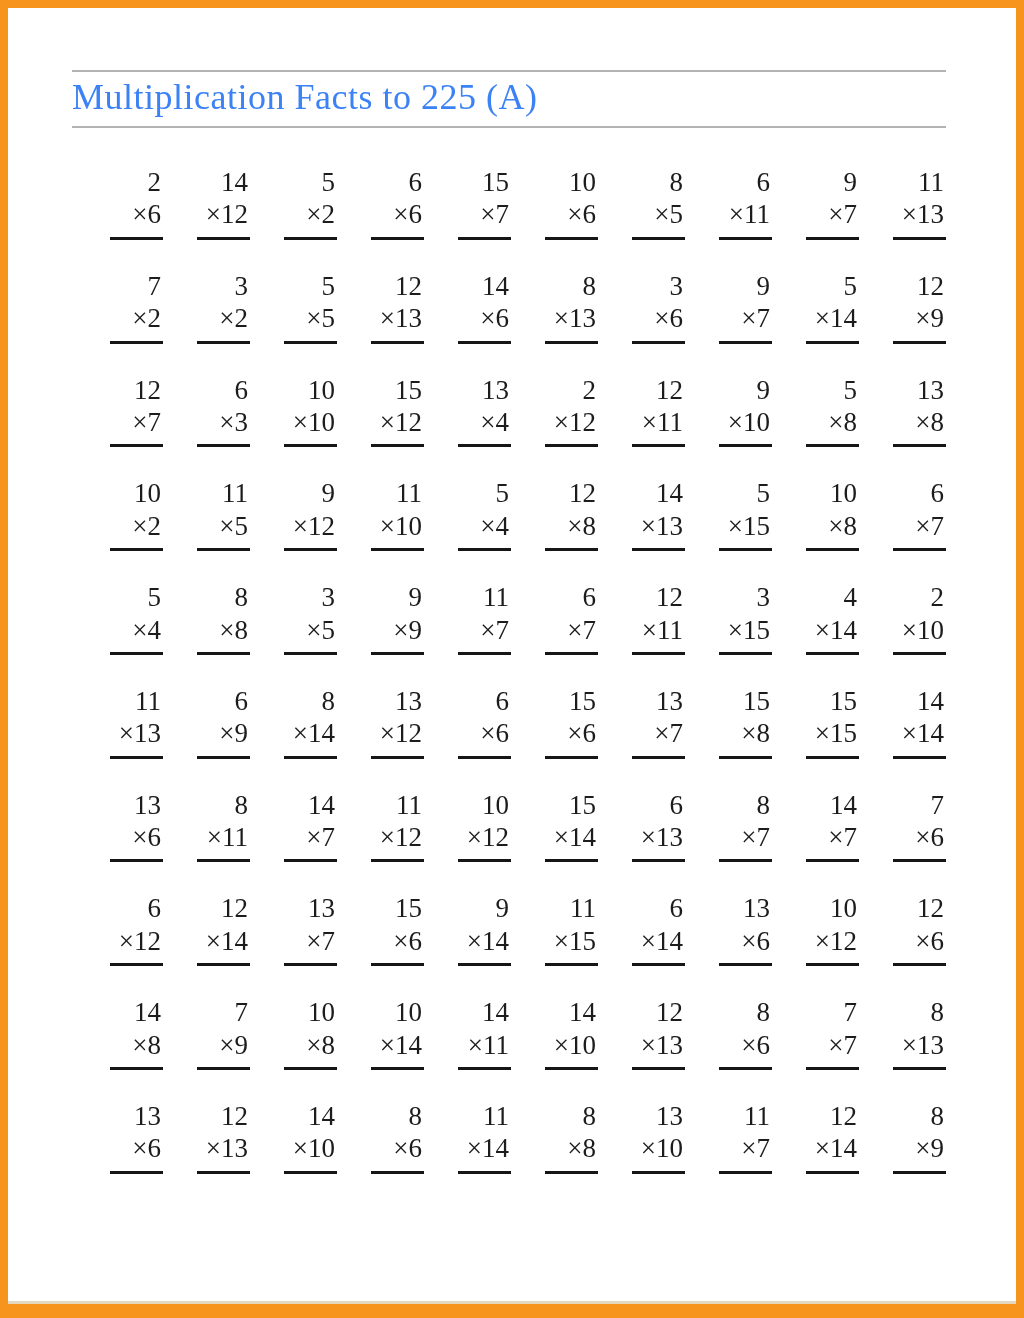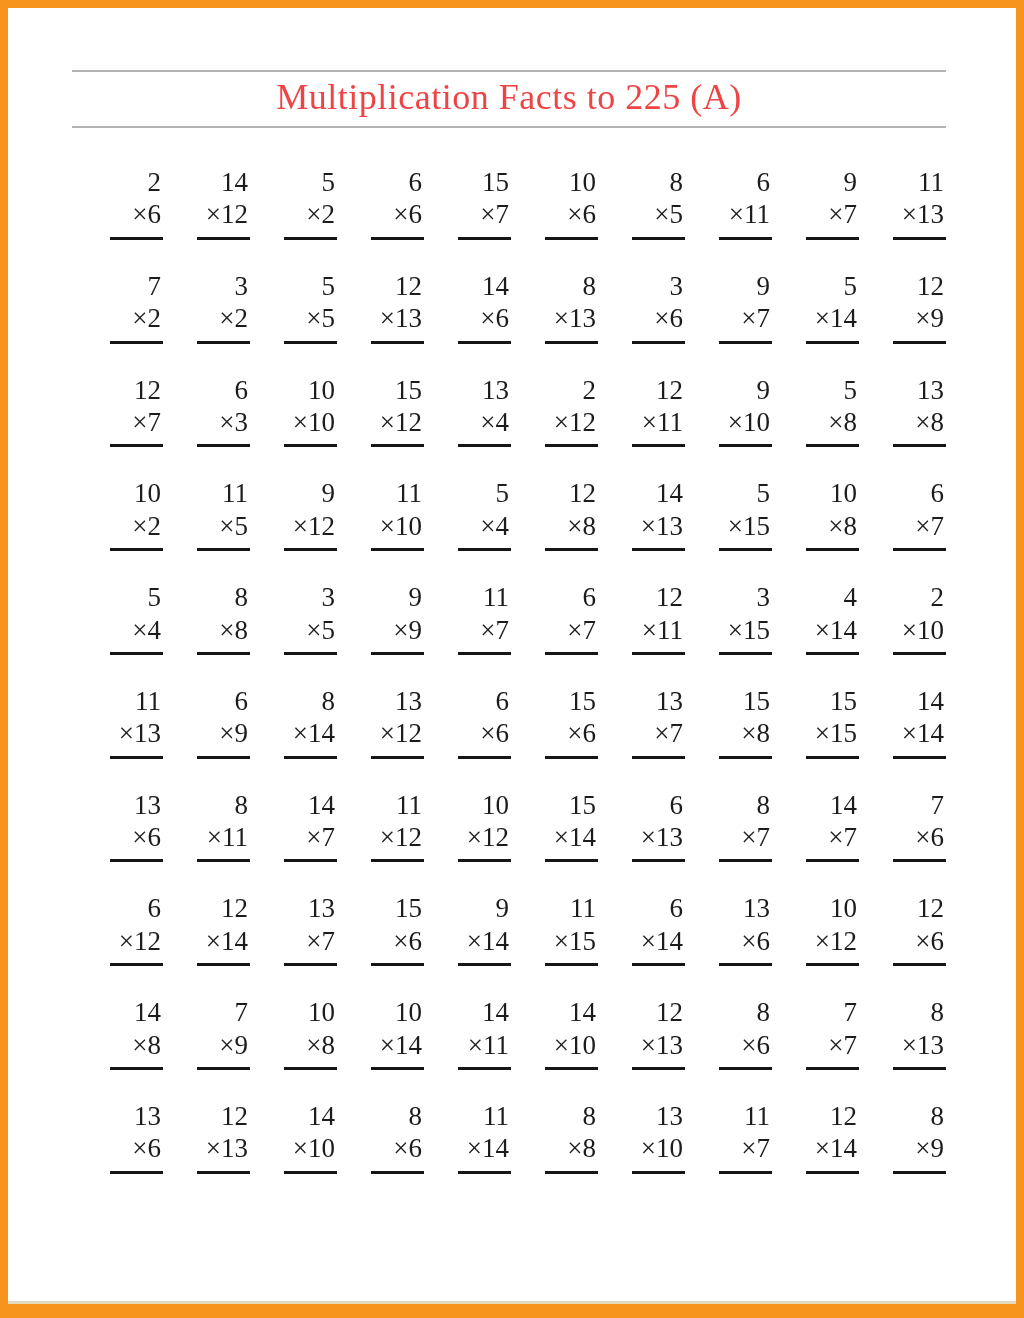--- a/index.html
+++ b/index.html
@@ -14,24 +14,23 @@
     border-width: 8px 8px 14px 8px;
     font-family: "Liberation Serif", serif;
     overflow: hidden;
   }
   .head { margin: 62px 70px 0 64px; }
   .rule-line {
     height: 2px;
     background: #b3b3b3;
   }
   .title {
-    text-align: center;
     font-size: 36px;
     font-weight: 400;
-    color: #ef4444;
+    color: #3b82f6;
     margin: 4px 0 8px 0;
     letter-spacing: 0.5px;
   }
   .grid {
     margin: 38px 72px 0 66px;
     display: grid;
     grid-template-columns: repeat(10, 1fr);
     row-gap: 30px;
     justify-items: end;
   }

